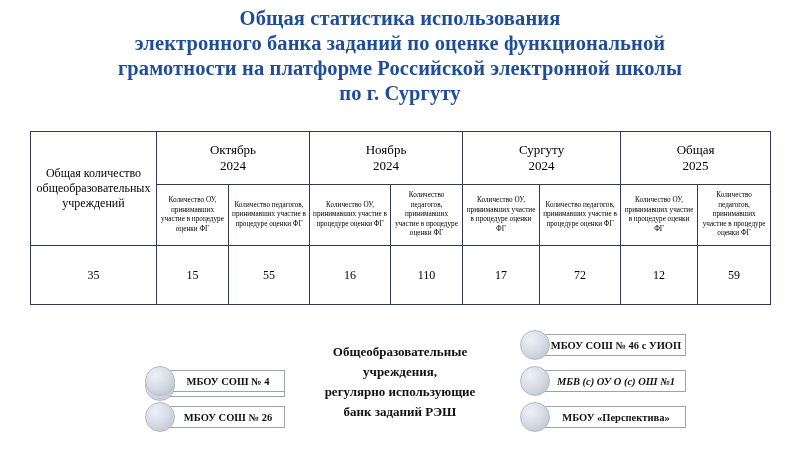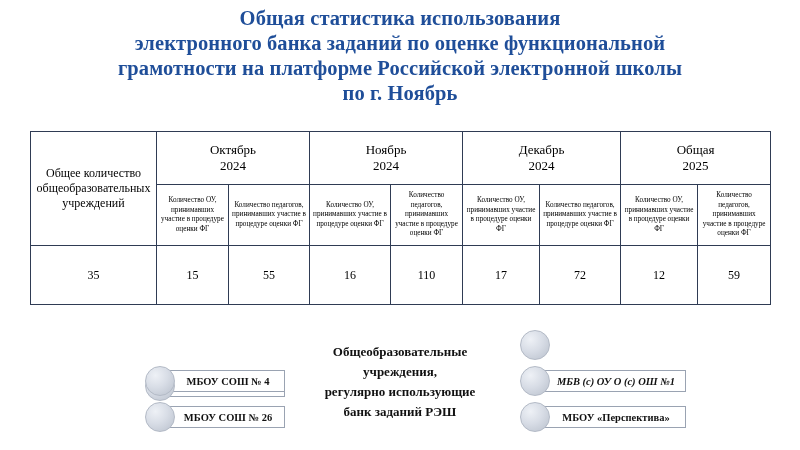--- a/index.html
+++ b/index.html
@@ -131,49 +131,49 @@
   .rp2 { left: 520px; top: 46px; font-style: italic; }
   .rp3 { left: 520px; top: 82px; align-items: center; }
 </style>
 </head>
 <body>
 
 <div class="title">
   <span class="line">Общая статистика использования</span>
   <span class="line">электронного банка заданий по оценке функциональной</span>
   <span class="line">грамотности на платформе Российской электронной школы</span>
-  <span class="line">по г. Ноябрь</span>
+  <span class="line">по г. Сургуту</span>
 </div>
 
 <div class="table-wrap">
   <table class="stats">
     <colgroup>
       <col style="width:126px">
       <col style="width:72px">
         <col style="width:81px">
       <col style="width:81px">
         <col style="width:72px">
       <col style="width:77px">
         <col style="width:81px">
       <col style="width:77px">
         <col style="width:73px">
     </colgroup>
     <tbody>
       <tr>
-        <td class="total-head" rowspan="2">Общее количество общеобразовательных учреждений</td>
+        <td class="total-head" rowspan="2">Общая количество общеобразовательных учреждений</td>
         <td class="month-head" colspan="2">
           <div>Октябрь</div>
           <div>2024</div>
         </td>
         <td class="month-head" colspan="2">
           <div>Ноябрь</div>
           <div>2024</div>
         </td>
         <td class="month-head" colspan="2">
-          <div>Декабрь</div>
+          <div>Сургуту</div>
           <div>2024</div>
         </td>
         <td class="month-head" colspan="2">
           <div>Общая</div>
           <div>2025</div>
         </td>
       </tr>
       <tr>
         <td class="sub-head">Количество ОУ, принимавших участие в процедуре  оценки ФГ</td>
         <td class="sub-head">Количество педагогов, принимавших участие в процедуре  оценки ФГ</td>
@@ -216,20 +216,21 @@
     <span class="circle"></span>
     <span class="plate">МБОУ СОШ № 4</span>
   </div>
   <div class="pill left-col lp3">
     <span class="circle"></span>
     <span class="plate">МБОУ СОШ № 26</span>
   </div>
 
   <div class="pill right-col rp1">
     <span class="circle"></span>
+    <span class="plate">МБОУ СОШ № 46 с УИОП</span>
   </div>
   <div class="pill right-col rp2">
     <span class="circle"></span>
     <span class="plate">МБВ (с) ОУ О (с) ОШ №1</span>
   </div>
   <div class="pill right-col rp3">
     <span class="circle"></span>
     <span class="plate">МБОУ «Перспектива»</span>
   </div>
 

